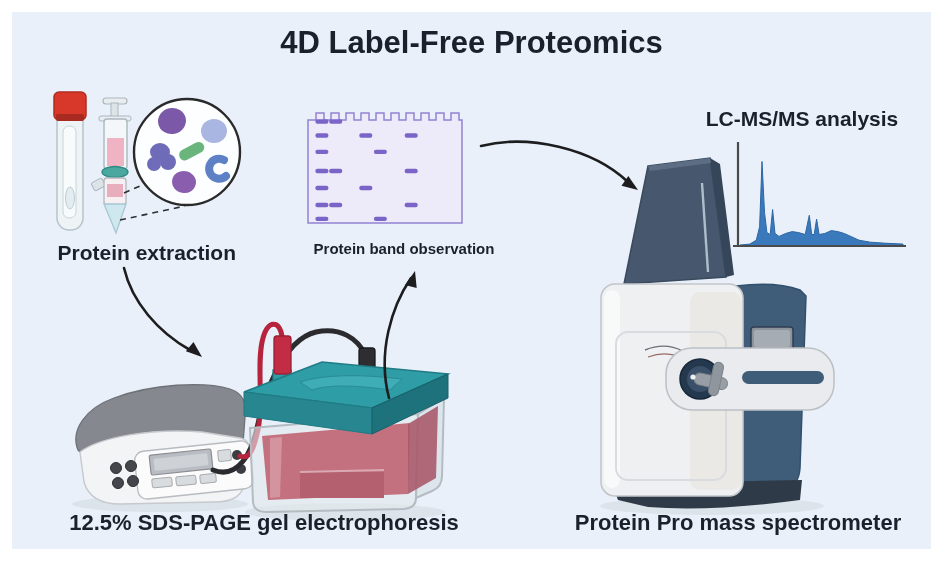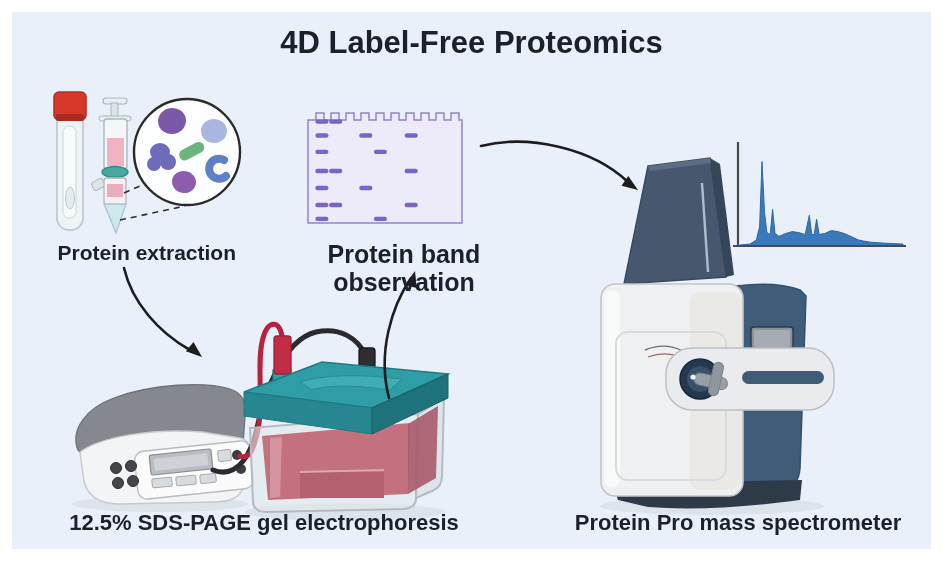--- a/index.html
+++ b/index.html
@@ -3,21 +3,21 @@
 <meta charset="utf-8">
 <style>
   html,body{margin:0;padding:0;background:#ffffff;}
   .page{position:relative;width:943px;height:561px;background:#ffffff;overflow:hidden;
         font-family:"Liberation Sans",sans-serif;}
   .canvas-bg{position:absolute;left:12px;top:12px;width:919px;height:537px;background:#e9f0f9;}
   svg.art{position:absolute;left:0;top:0;display:block;}
   .lbl{position:absolute;font-weight:bold;color:#1b212c;text-align:center;line-height:1.1;}
   .title{left:0;top:26px;width:943px;font-size:31px;}
   .lbl-extraction{left:14px;top:241px;width:222px;font-size:21px;text-align:right;}
-  .lbl-band{left:258px;top:241px;width:292px;font-size:25px;}
+  .lbl-band{left:258px;top:241px;width:292px;font-size:15px;}
   .lbl-lcms{left:688px;top:107px;width:228px;font-size:21px;}
   .lbl-electro{left:38px;top:511px;width:452px;font-size:22px;}
   .lbl-spectro{left:542px;top:511px;width:392px;font-size:22px;}
 </style>
 </head>
 <body>
 
 <div class="page">
   <div class="canvas-bg"></div>
 
@@ -176,15 +176,16 @@
       <polygon points="415,271 416.7,288.1 405.1,284.9" fill="#1d1d1f"></polygon>
 
       <path d="M481,146 C528,134 592,148 628,182" fill="none" stroke="#1d1d1f" stroke-width="2.6" stroke-linecap="round"></path>
       <polygon points="638,190 621.5,185.7 628.3,175.9" fill="#1d1d1f"></polygon>
     </g>
   </svg>
 
   <div class="lbl title">4D Label-Free Proteomics</div>
   <div class="lbl lbl-extraction">Protein extraction</div>
   <div class="lbl lbl-band">Protein band observation</div>
+  <div class="lbl lbl-lcms">LC-MS/MS analysis</div>
   <div class="lbl lbl-electro">12.5% SDS-PAGE gel electrophoresis</div>
   <div class="lbl lbl-spectro">Protein Pro mass spectrometer</div>
 </div>
 
 </body></html>

